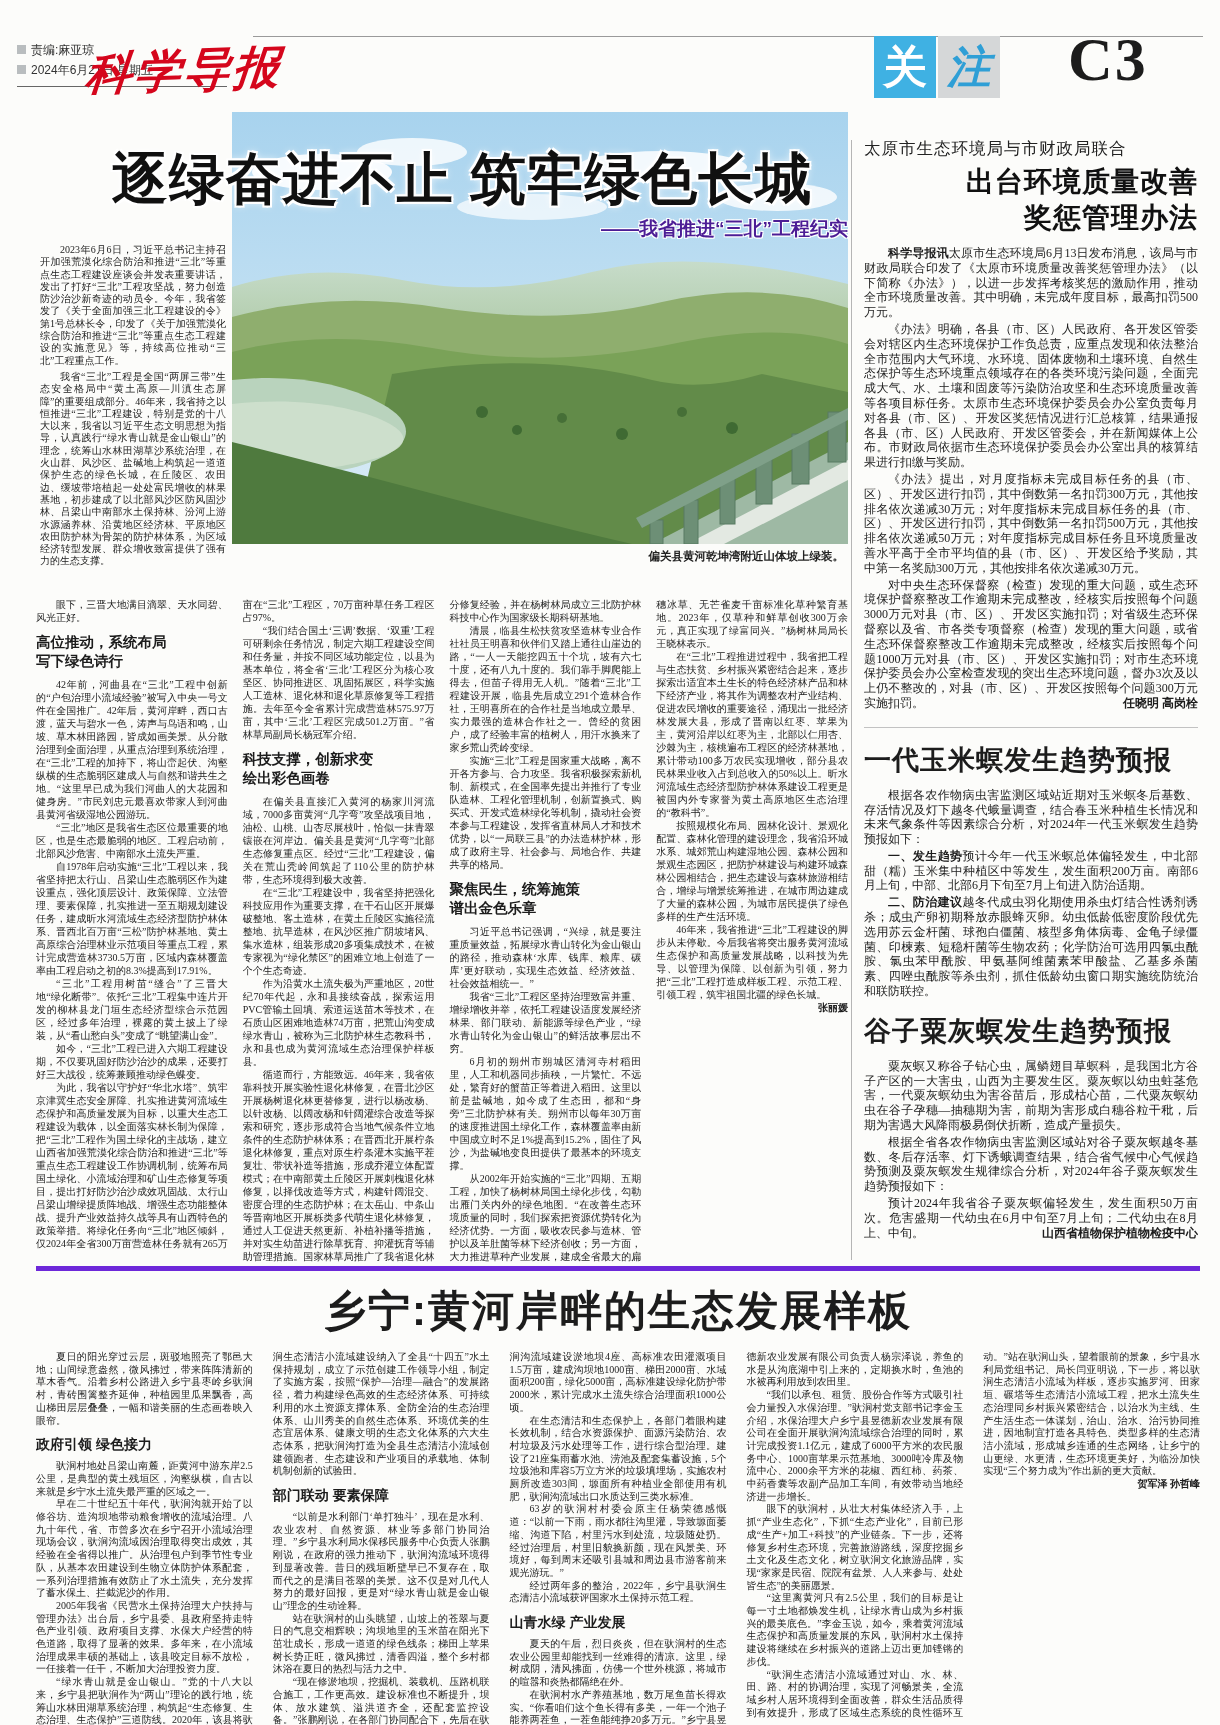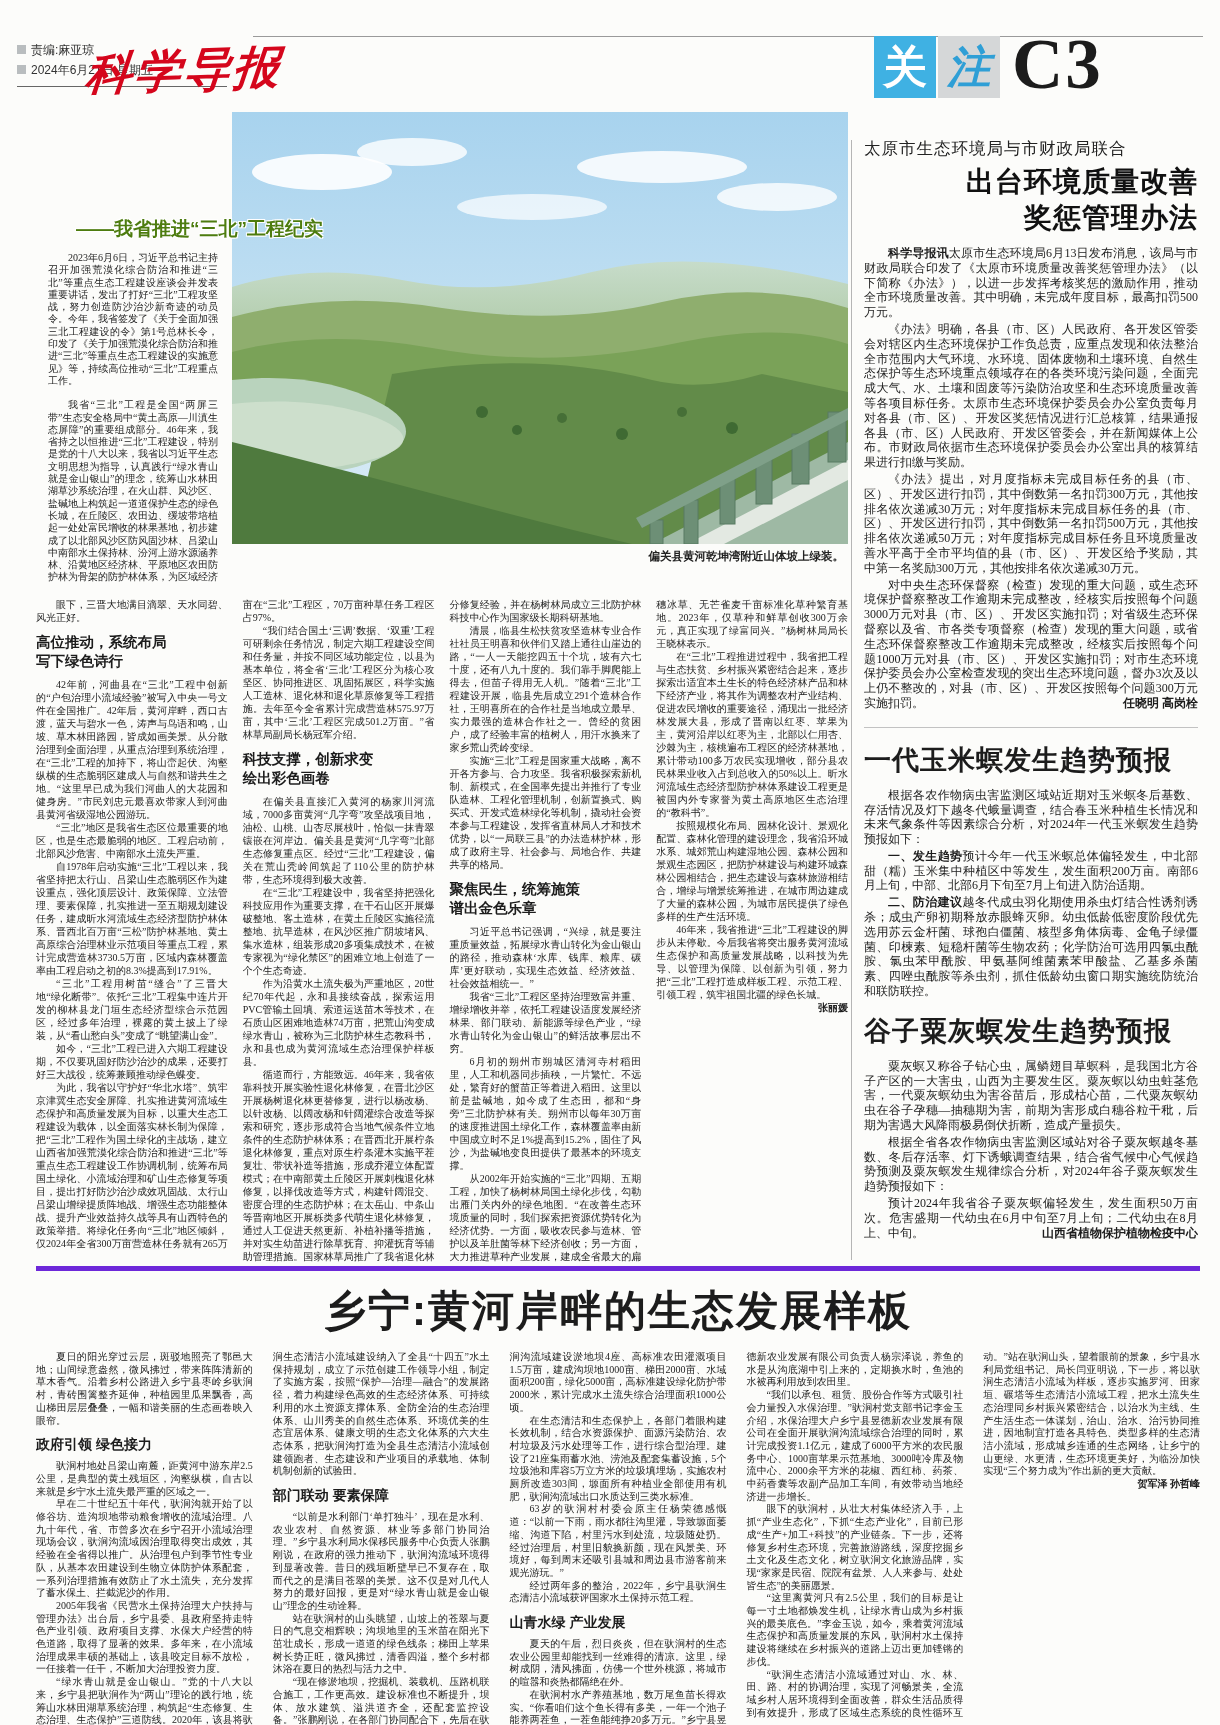--- a/index.html
+++ b/index.html
@@ -11,33 +11,33 @@
   .top-rule{position:absolute;left:253px;top:36px;width:950px;height:1px;background:#9a9a9a;}
   .ed-block{position:absolute;left:17px;top:40px;width:212px;font-size:12px;line-height:20px;color:#333;}
   .ed-block .sq{display:inline-block;width:9px;height:9px;background:#b9bdbf;margin-right:5px;}
   .ed-rule{position:absolute;left:17px;top:86px;width:210px;height:1px;background:#666;}
   #masthead{position:absolute;left:86px;top:40px;font-size:46px;font-weight:bold;font-style:italic;
             color:#d5061c;letter-spacing:3px;transform:skewX(-7deg) rotate(-2deg);white-space:nowrap;}
   .badge{position:absolute;top:36px;width:62px;height:62px;text-align:center;line-height:62px;
          font-size:44px;font-weight:bold;}
   #badge-guan{left:874px;background:#3fb1e3;color:#fff;}
   #badge-zhu{left:938px;background:#d5d7d8;color:#2f9fd6;font-style:italic;}
-  #page-no{position:absolute;left:1012px;top:24px;font-size:71px;font-weight:bold;letter-spacing:2px;}
+  #page-no{position:absolute;left:1068px;top:24px;font-size:62px;font-weight:bold;letter-spacing:2px;}
   
   #main-art{position:absolute;left:36px;top:112px;width:812px;height:1150px;overflow:hidden;}
   #main-top{position:relative;height:470px;}
   #lead-photo{position:absolute;left:196px;top:0;width:616px;height:432px;overflow:hidden;background:#bfe0f2;}
   #main-headline{position:absolute;left:40px;right:0;top:30px;text-align:center;font-size:56px;font-weight:900;
       letter-spacing:1px;color:#101010;white-space:nowrap;
       text-shadow:-2px -2px 0 #fff,2px -2px 0 #fff,-2px 2px 0 #fff,2px 2px 0 #fff,0 0 8px #fff;}
-  #main-subtitle{position:absolute;left:40px;right:0;top:104px;text-align:left;font-size:19px;font-weight:bold;
-      color:#4d7c0f;text-shadow:-1px -1px 0 #fff,1px -1px 0 #fff,-1px 1px 0 #fff,1px 1px 0 #fff;}
+  #main-subtitle{position:absolute;left:40px;right:0;top:104px;text-align:right;font-size:19px;font-weight:bold;
+      color:#4c1d95;text-shadow:-1px -1px 0 #fff,1px -1px 0 #fff,-1px 1px 0 #fff,1px 1px 0 #fff;}
   #intro-col{position:absolute;left:0;top:128px;width:194px;height:344px;overflow:hidden;
       font-size:10px;line-height:12.3px;text-align:justify;}
-  #intro-col p{margin:12px;text-indent:2em;}
+  #intro-col p{margin:4px;text-indent:2em;}
   #photo-caption{position:absolute;right:4px;top:437px;font-size:11.5px;font-weight:bold;color:#222;}
   #main-flow{margin-top:16px;height:676px;overflow:hidden;column-count:4;column-gap:15px;column-fill:auto;
       font-size:10px;line-height:13px;text-align:justify;}
   .bp{margin:0;text-indent:2em;}
   .sec-head{font-family:"Liberation Sans","DejaVu Sans",sans-serif;font-weight:bold;font-size:14.5px;
       line-height:19px;margin:9px 0 7px;text-indent:0;break-inside:avoid;}
   .by{float:right;font-weight:bold;padding-left:12px;}
   
   #sb-rule{position:absolute;left:851px;top:140px;width:1px;height:1120px;background:#b5b5b5;}
   #sidebar{position:absolute;left:864px;top:138px;width:334px;height:1122px;overflow:hidden;}
@@ -113,20 +113,21 @@
             <rect x="596" y="300" width="18" height="50"></rect>
               <rect x="560" y="322" width="17" height="50"></rect>
             <rect x="524" y="344" width="16" height="48"></rect>
               <rect x="488" y="366" width="15" height="46"></rect>
             <rect x="452" y="388" width="14" height="44"></rect>
               <rect x="418" y="408" width="13" height="24"></rect>
           </g>
           <path d="M410,416 L616,308 L616,296 L404,406 Z" fill="#7fa089"></path>
         </svg>
       </div>
+      <div id="main-headline" class="sans">逐绿奋进不止  筑牢绿色长城</div>
       <div id="main-subtitle" class="sans">——我省推进“三北”工程纪实</div>
       <div id="intro-col">
 
           <p class="bp">2023年6月6日，习近平总书记主持召开加强荒漠化综合防治和推进“三北”等重点生态工程建设座谈会并发表重要讲话，发出了打好“三北”工程攻坚战，努力创造防沙治沙新奇迹的动员令。今年，我省签发了《关于全面加强三北工程建设的令》第1号总林长令，印发了《关于加强荒漠化综合防治和推进“三北”等重点生态工程建设的实施意见》等，持续高位推动“三北”工程重点工作。</p>
 
           <p class="bp">我省“三北”工程是全国“两屏三带”生态安全格局中“黄土高原—川滇生态屏障”的重要组成部分。46年来，我省持之以恒推进“三北”工程建设，特别是党的十八大以来，我省以习近平生态文明思想为指导，认真践行“绿水青山就是金山银山”的理念，统筹山水林田湖草沙系统治理，在火山群、风沙区、盐碱地上构筑起一道道保护生态的绿色长城，在丘陵区、农田边、缓坡带培植起一处处富民增收的林果基地，初步建成了以北部风沙区防风固沙林、吕梁山中南部水土保持林、汾河上游水源涵养林、沿黄地区经济林、平原地区农田防护林为骨架的防护林体系，为区域经济转型发展、群众增收致富提供了强有力的生态支撑。</p>
         </div>
       <div id="photo-caption">偏关县黄河乾坤湾附近山体坡上绿装。</div>
     </div>
     <div id="main-flow">

